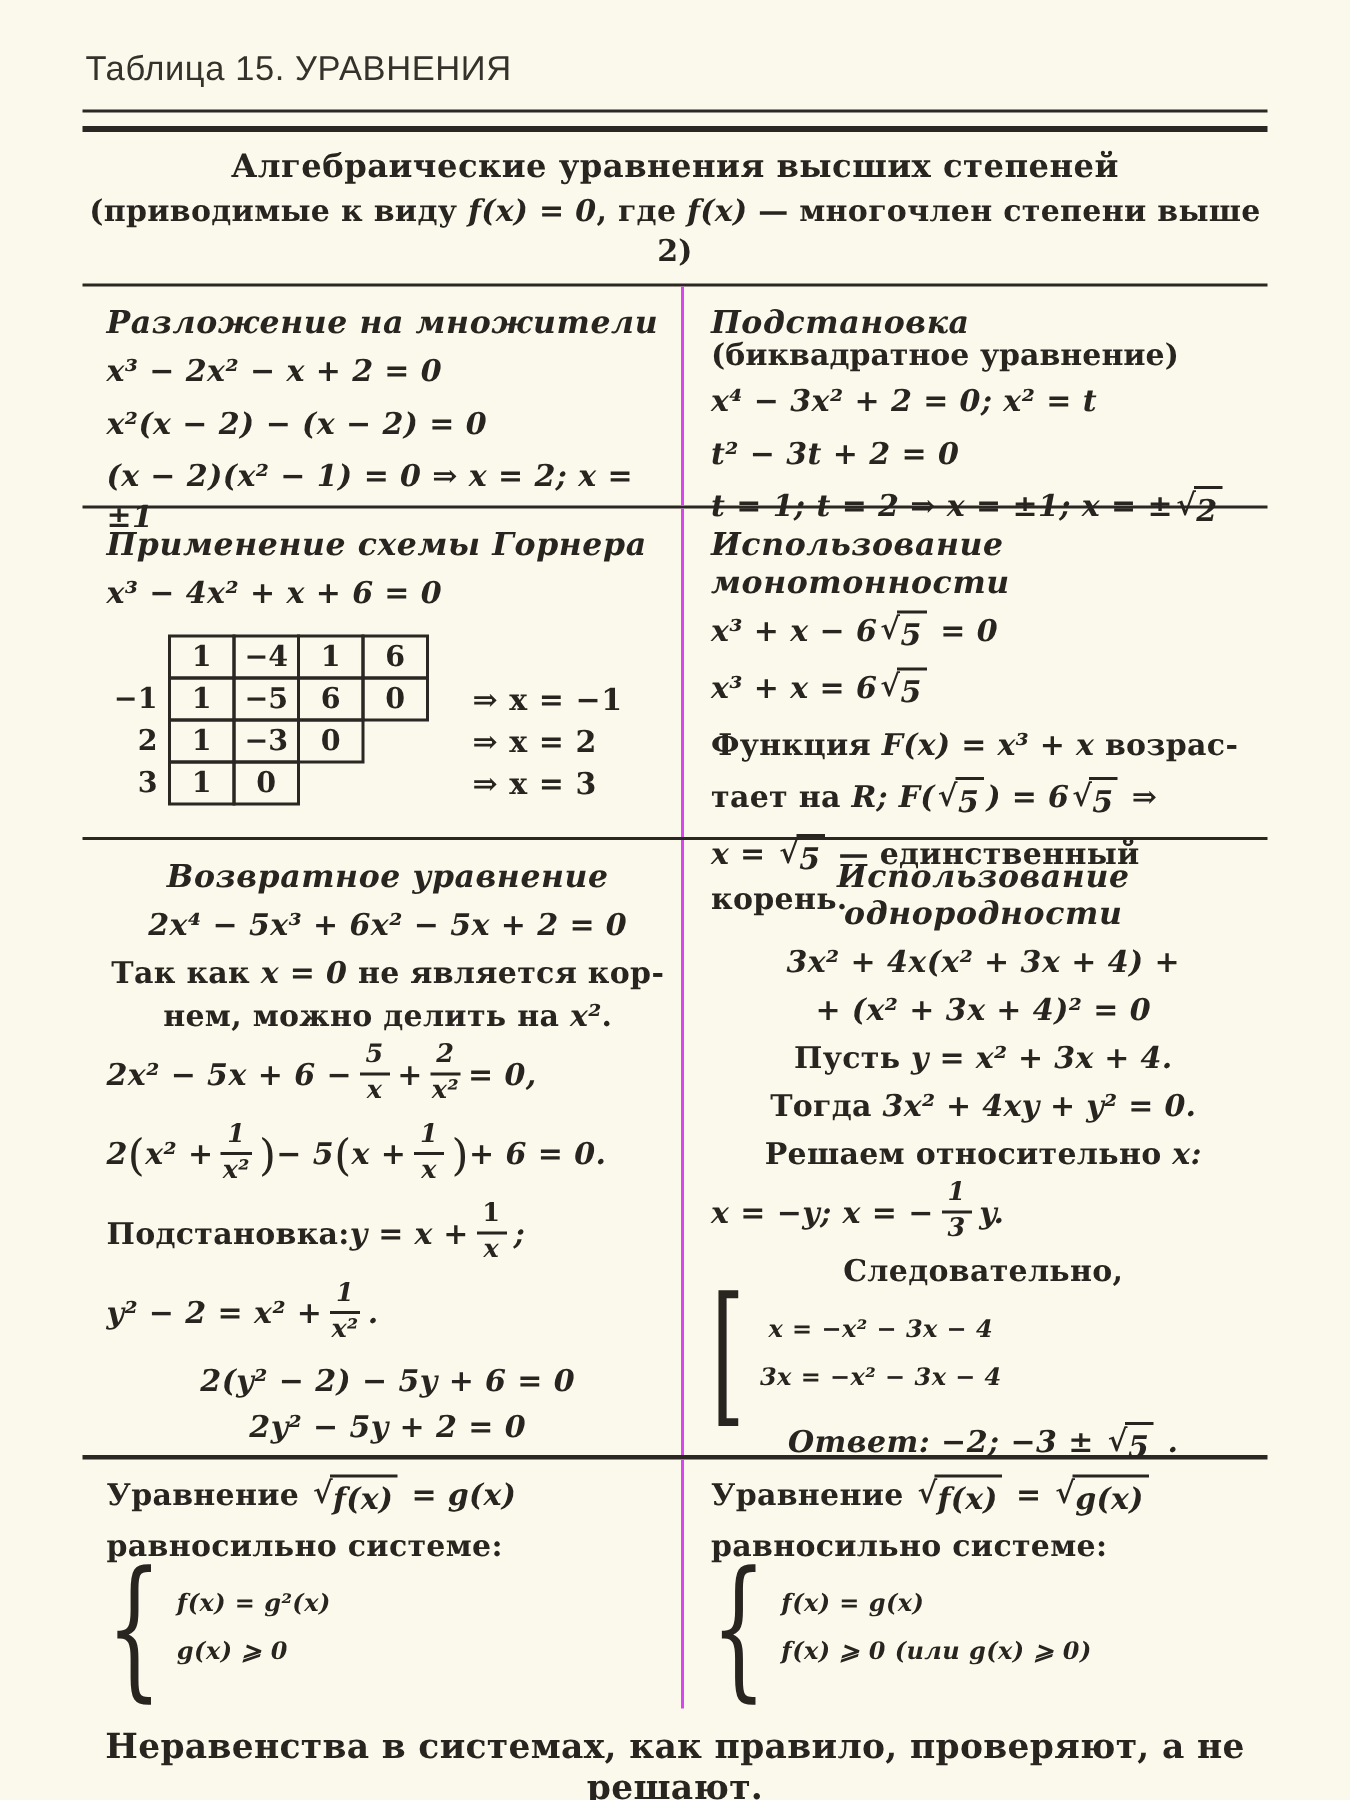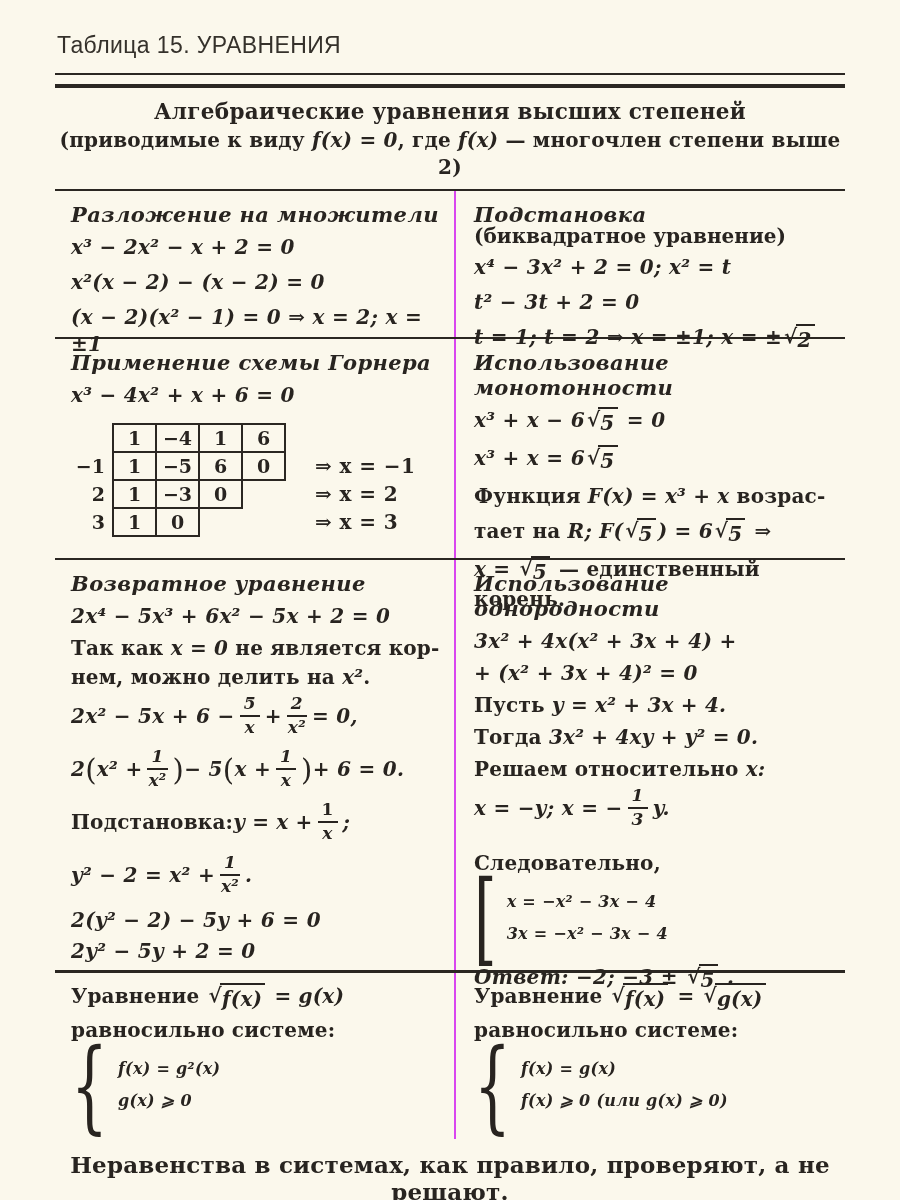--- a/index.html
+++ b/index.html
@@ -28,21 +28,21 @@
 
   .tbl{margin-top:8px;border-top:2px solid #2b2722;}
   .trow{display:flex;}
   .tcell{box-sizing:border-box;padding:10px 8px 0 16px;}
   .tcell.lft{width:401px;border-right:2px solid #d946ef;}
   .tcell.rgt{flex:1;padding-left:18px;}
   .trow.b2{border-bottom:2px solid #2b2722;}
   .trow.b3{border-bottom:3px solid #2b2722;}
   .r1{height:146px;}
   .r2{height:219px;}
-  .r3{height:410px;}
+  .r3{height:410px;text-align:center;}
   .r4{height:166px;}
 
   .ctitle{font-size:21px;font-weight:bold;font-style:italic;letter-spacing:.4px;margin:1px 0 7px;}
   .csub{font-size:20px;font-weight:bold;margin:-3px 0 6px;}
   .fline{font-size:20px;font-weight:bold;font-style:italic;letter-spacing:.3px;margin:0 0 8px;line-height:1.35;}
   .tline{font-size:20px;font-weight:bold;font-style:normal;letter-spacing:.2px;margin:0 0 8px;line-height:1.35;}
   .tall{display:flex;align-items:center;margin:4px 0 10px;flex-wrap:nowrap;}
 
   .frac{display:inline-flex;flex-direction:column;align-items:center;
     vertical-align:middle;margin:0 5px;font-size:17px;line-height:1.15;position:relative;top:-1px;}
@@ -227,21 +227,21 @@
         <p class="fline" style="margin-bottom:4px;">2(y² − 2) − 5y + 6 = 0</p>
         <p class="fline">2y² − 5y + 2 = 0</p>
       </div>
       <div class="tcell rgt">
         <p class="ctitle">Использование однородности</p>
         <p class="fline" style="margin-bottom:5px;">3x² + 4x(x² + 3x + 4) +</p>
         <p class="fline" style="margin-bottom:5px;">+ (x² + 3x + 4)² = 0</p>
         <p class="tline" style="margin-bottom:5px;"><span>Пусть </span><span class="mi">y = x² + 3x + 4.</span></p>
         <p class="tline" style="margin-bottom:5px;"><span>Тогда </span><span class="mi">3x² + 4xy + y² = 0.</span></p>
         <p class="tline" style="margin-bottom:3px;"><span>Решаем относительно </span><span class="mi">x:</span></p>
-        <p class="fline tall" style="margin-bottom:20px;">
+        <p class="fline tall" style="margin-bottom:4px;">
               <span>x = −y; x = −</span>
               <span class="frac">
                 <span class="num">1</span>
                 <span class="den">3</span>
               </span>
               <span> y.</span>
             </p>
         <p class="tline" style="margin-bottom:0;">Следовательно,</p>
         <div class="system">
           <span class="sysbr">[</span>

